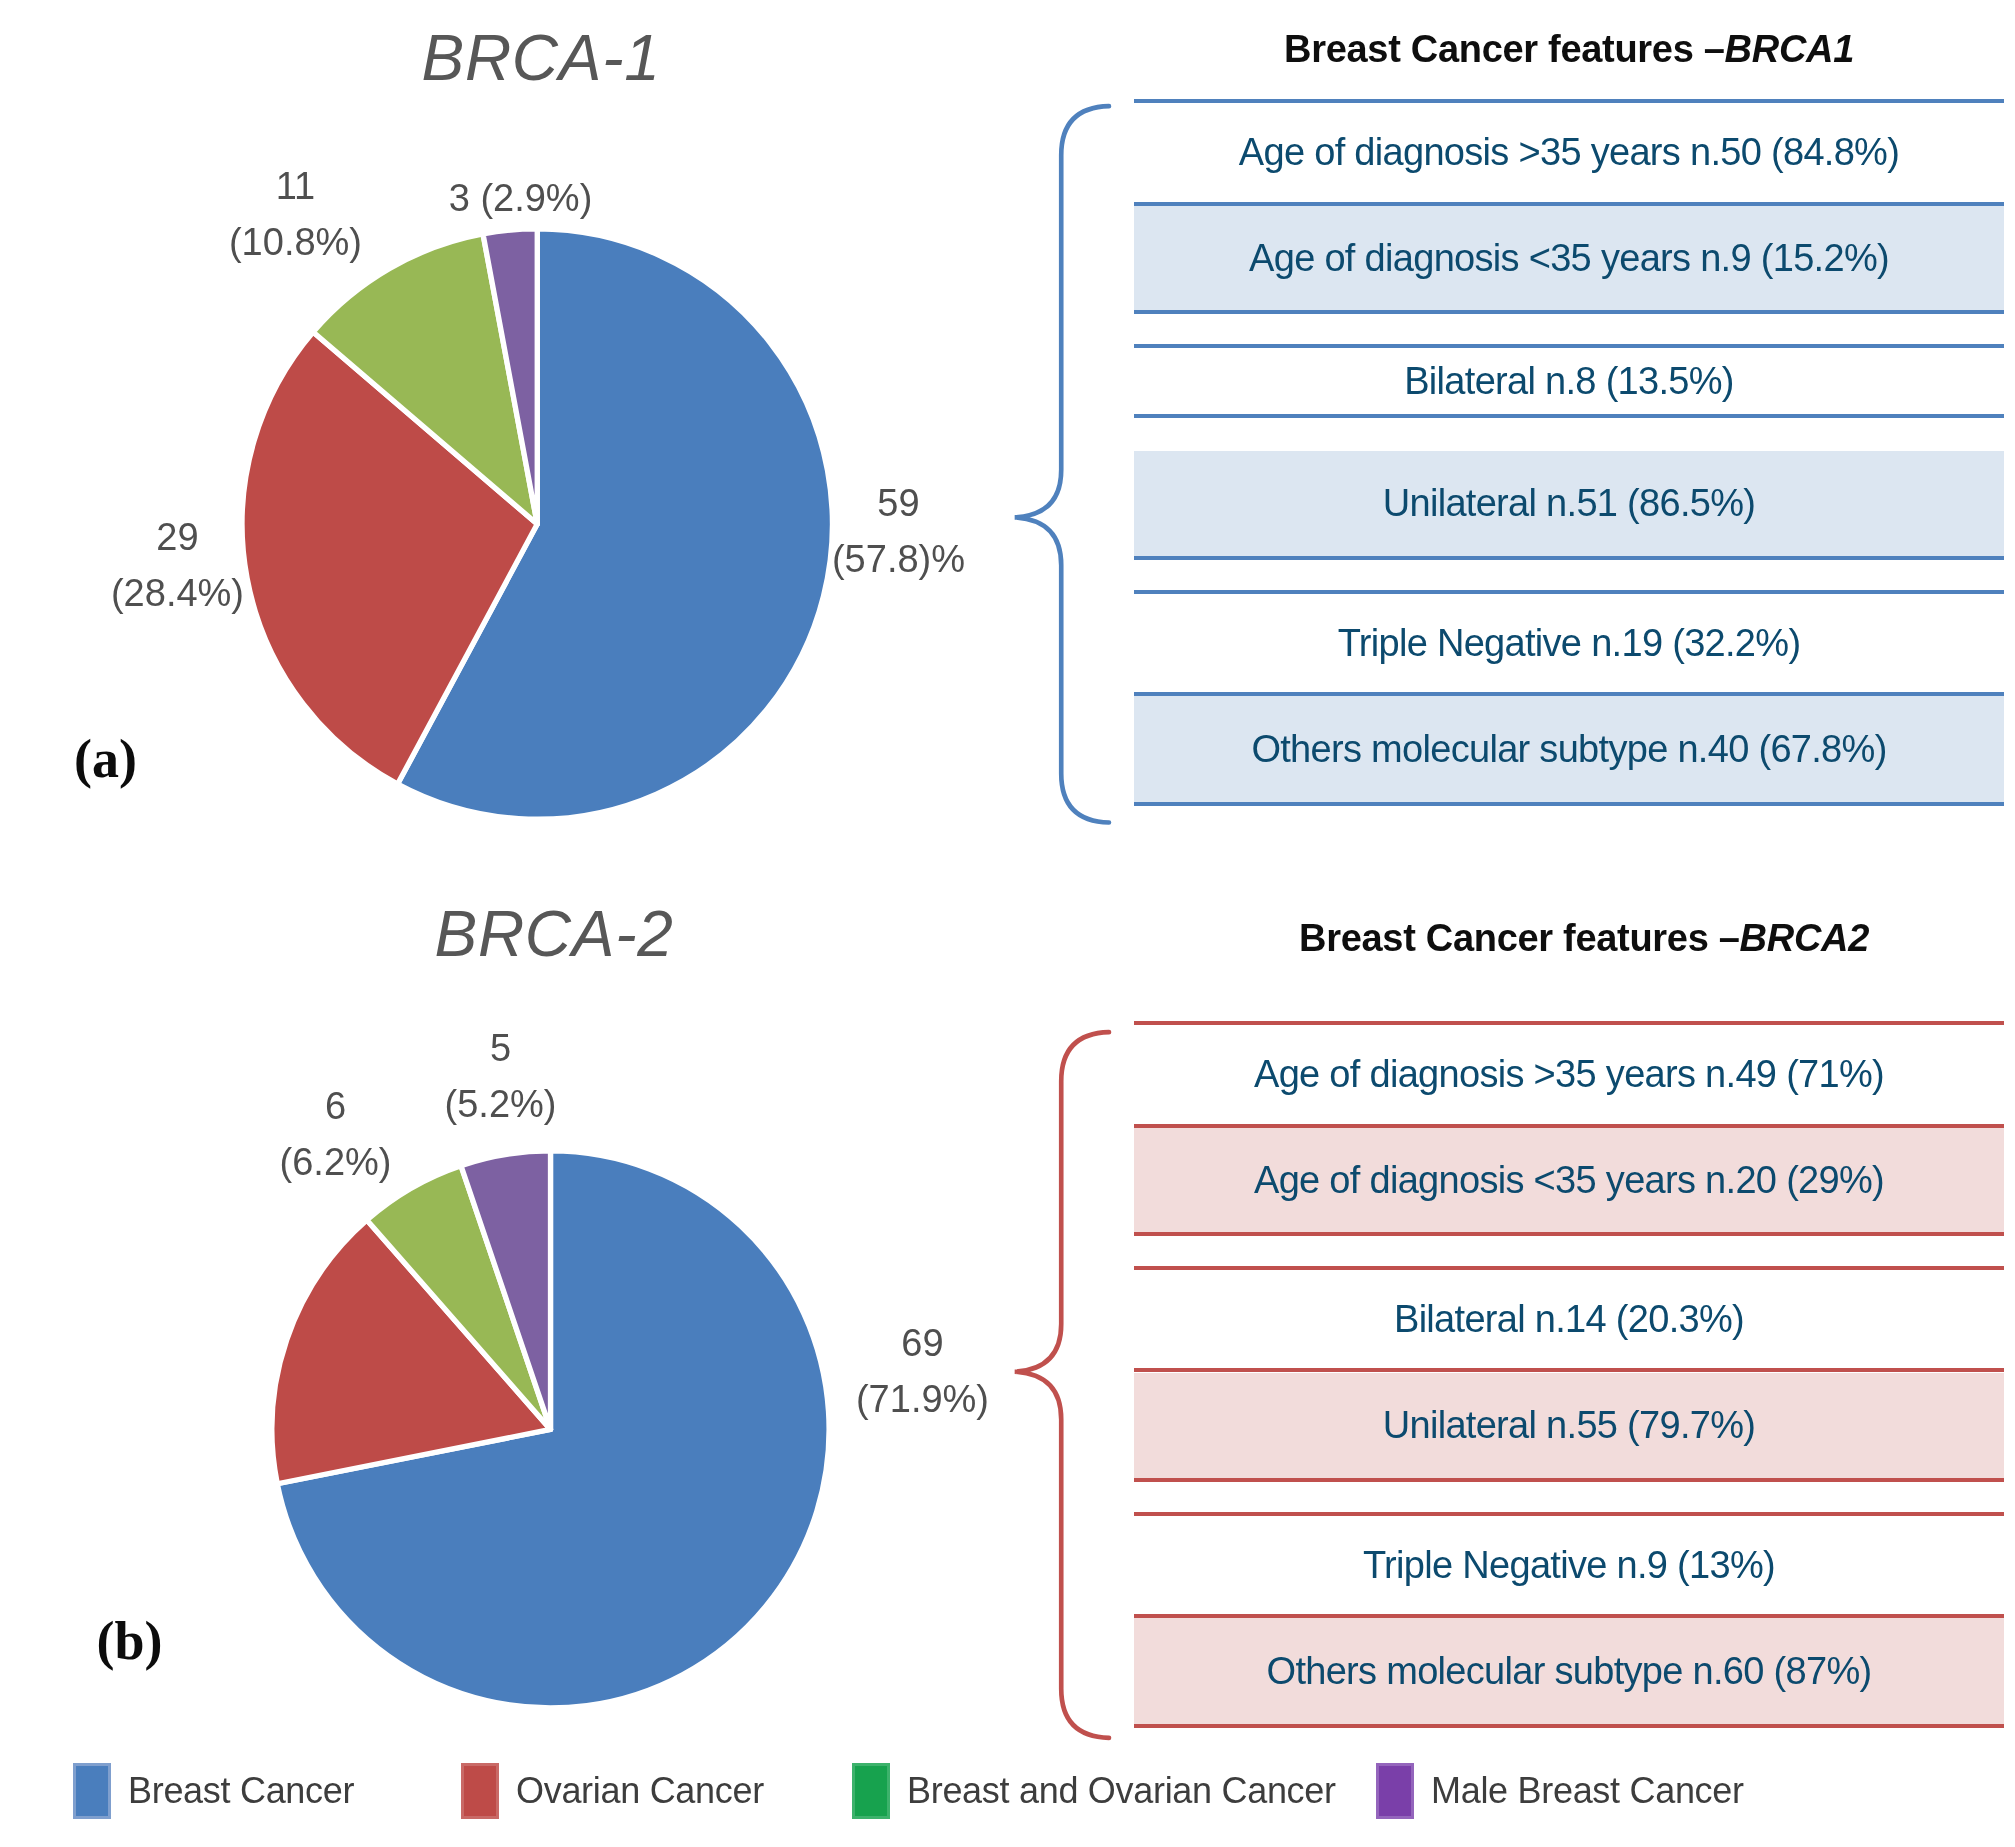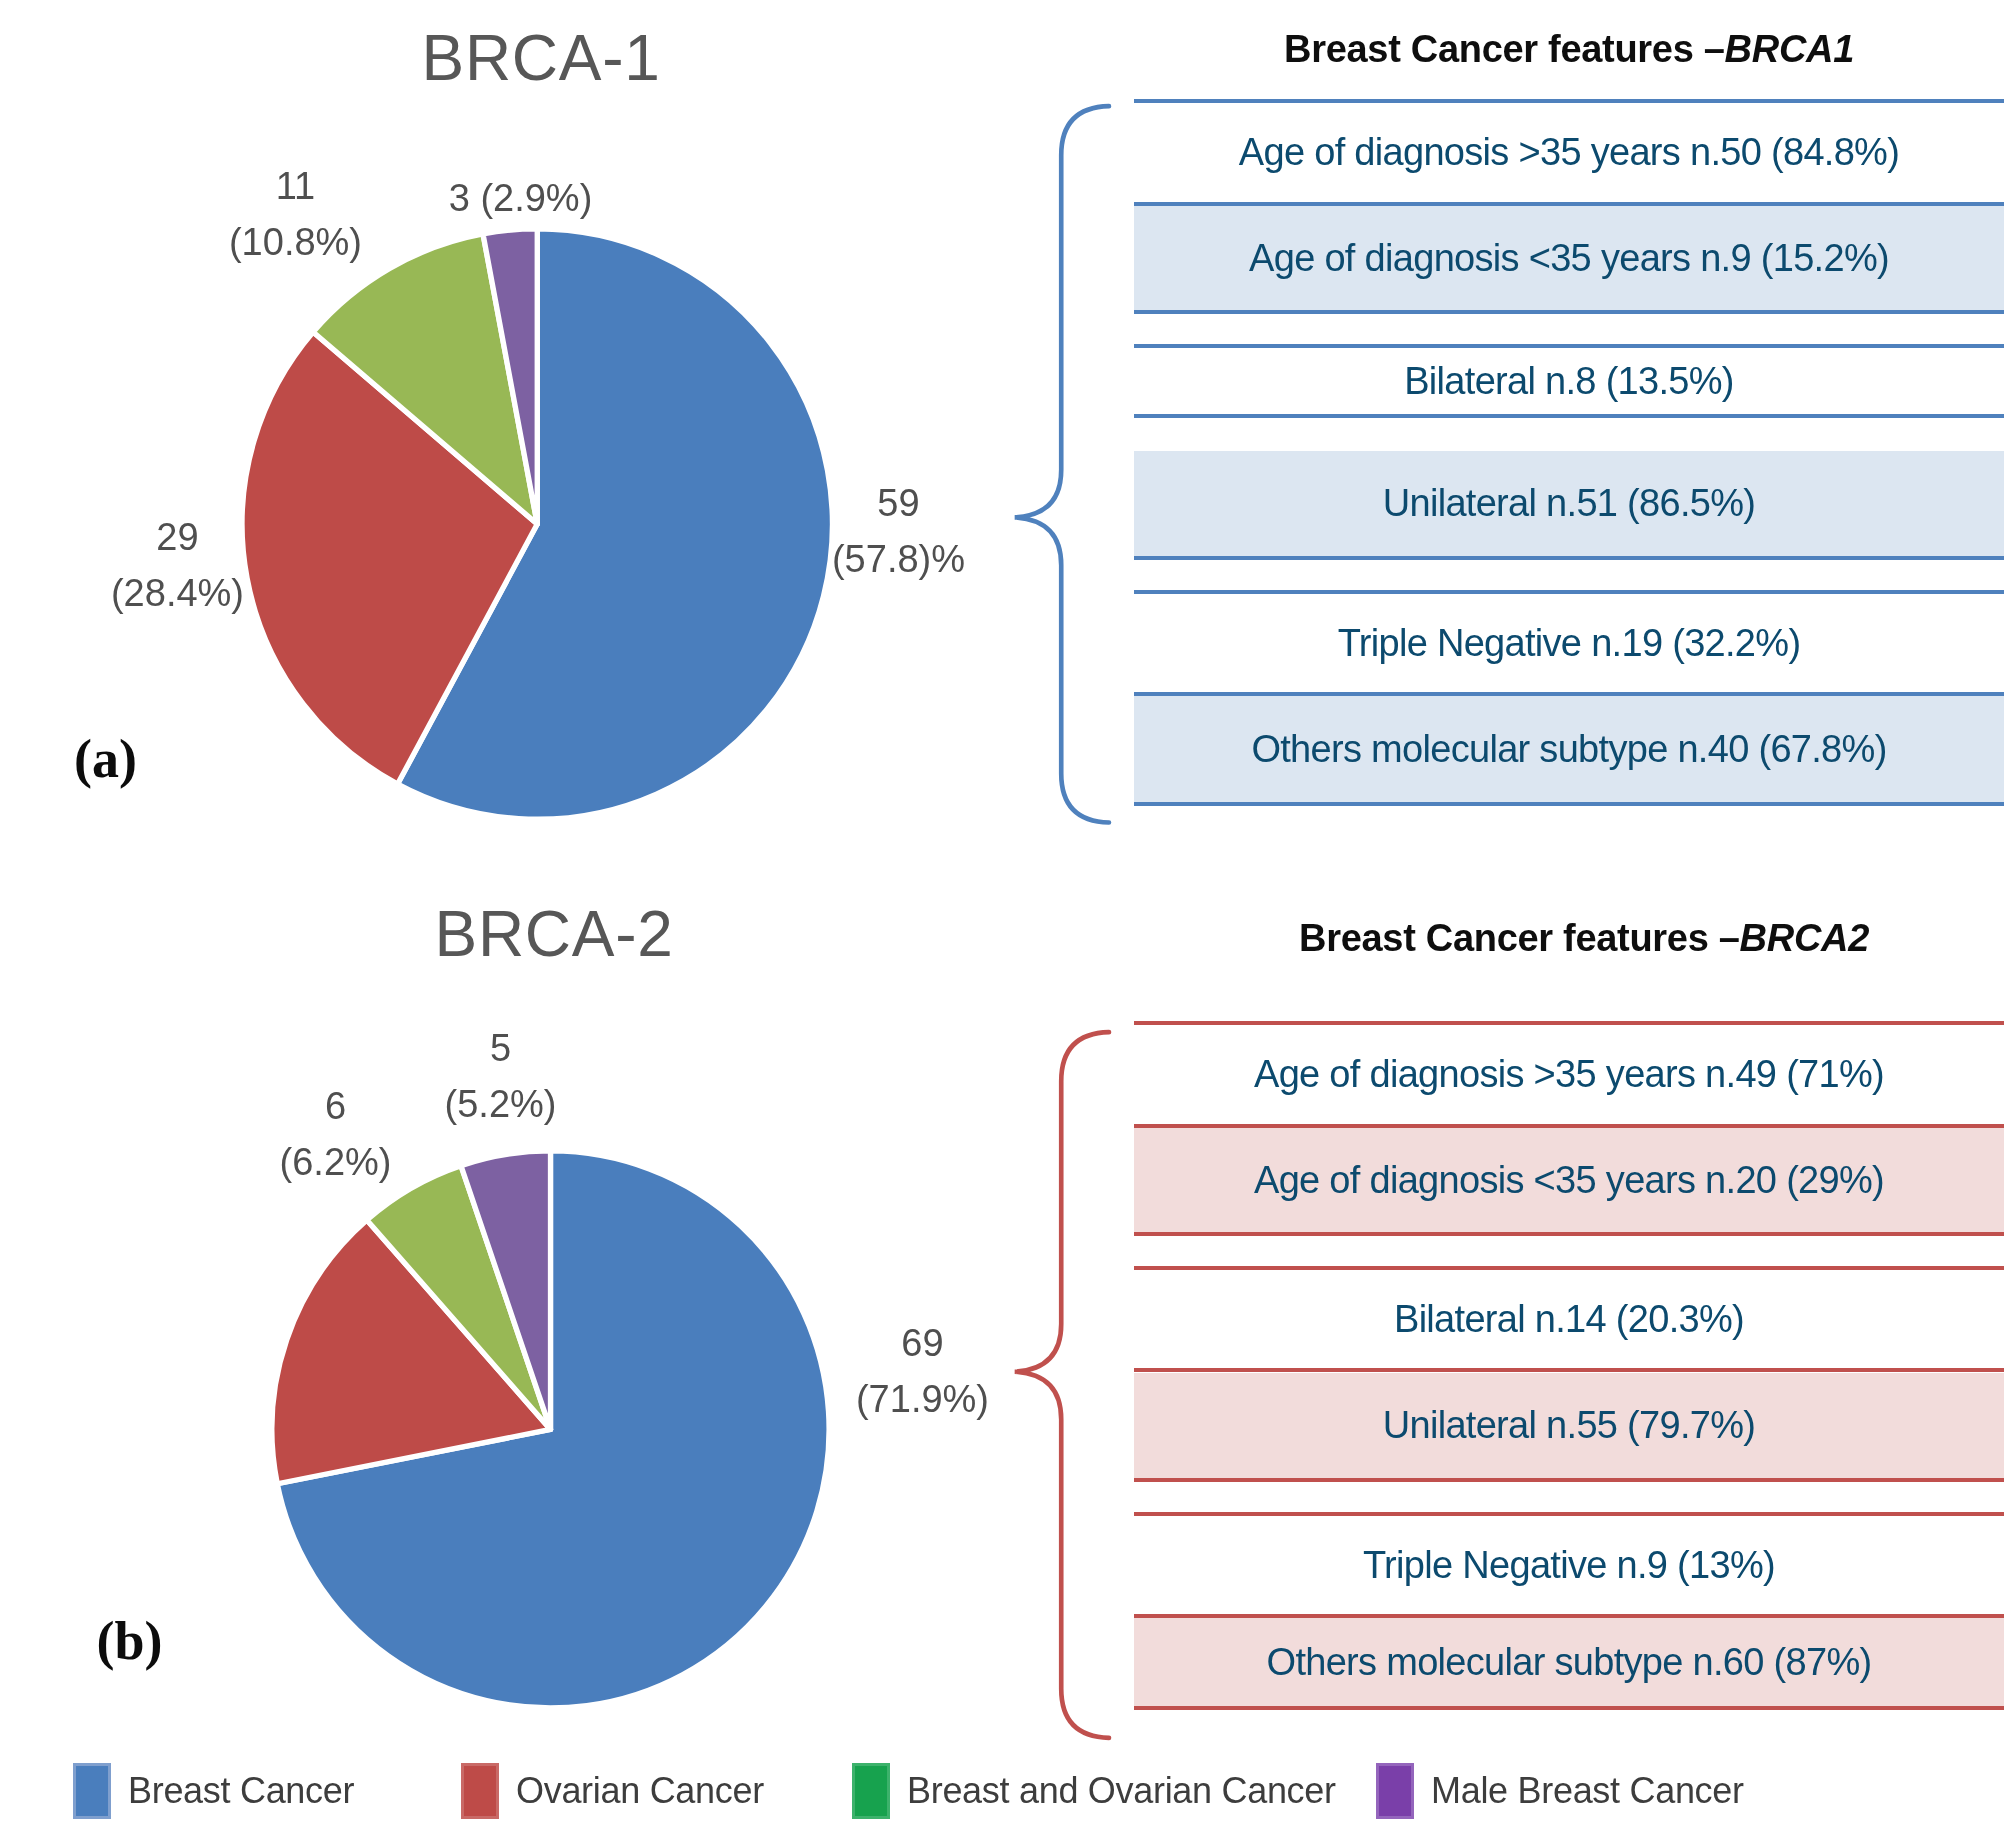--- a/index.html
+++ b/index.html
@@ -6,21 +6,21 @@
   #canvas{
     position:relative;
     width:2015px;height:1848px;
     background:#ffffff;
     font-family:"Liberation Sans", sans-serif;
     overflow:hidden;
   }
   .abs{position:absolute;}
   .pie-title{
     width:544px;text-align:center;
-    font-size:64px;color:#575757;
+    font-size:64px;font-style:italic;color:#575757;
     letter-spacing:0.7px;
   }
   .callout{
     width:279px;text-align:center;
     font-size:38px;line-height:56px;color:#4f4f4f;
   }
   .panel-letter{
     width:119px;text-align:center;
     font-family:"Liberation Serif", serif;
     font-weight:bold;font-size:54px;color:#0c0c0c;
@@ -126,21 +126,21 @@
   <div class="abs box-title" style="left:1149px;top:917px;">
     <span>Breast Cancer features –</span><i>BRCA2</i>
   </div>
 
   <div class="abs fbox" style="left:1134px;top:1021px;">
     <div class="frow first" style="top: 0px; height: 107px; border-color: rgb(192, 80, 77);">Age of diagnosis &gt;35 years n.49 (71%)</div>
     <div class="frow" style="top: 107px; height: 108px; background: rgb(242, 220, 219); border-color: rgb(192, 80, 77);">Age of diagnosis &lt;35 years n.20 (29%)</div>
     <div class="frow first" style="top: 245px; height: 106px; border-color: rgb(192, 80, 77);">Bilateral n.14 (20.3%)</div>
     <div class="frow" style="top: 352px; height: 109px; background: rgb(242, 220, 219); border-color: rgb(192, 80, 77);">Unilateral n.55 (79.7%)</div>
     <div class="frow first" style="top: 491px; height: 106px; border-color: rgb(192, 80, 77);">Triple Negative n.9 (13%)</div>
-    <div class="frow" style="top: 597px; height: 92px; background: rgb(242, 220, 219); border-color: rgb(192, 80, 77);">Others molecular subtype n.60 (87%)</div>
+    <div class="frow" style="top: 597px; height: 110px; background: rgb(242, 220, 219); border-color: rgb(192, 80, 77);">Others molecular subtype n.60 (87%)</div>
   </div>
 
   <div class="abs" style="left:0;top:1759px;width:2015px;height:73px;">
     <div class="legend-item abs" style="left:73px;top:4px;">
       <span class="legend-swatch" style="background: rgb(74, 126, 189); border-color: rgb(127, 159, 206);"></span>
       <span class="legend-label">Breast Cancer</span>
     </div>
     <div class="legend-item abs" style="left:461px;top:4px;">
       <span class="legend-swatch" style="background: rgb(190, 75, 72); border-color: rgb(201, 106, 103);"></span>
       <span class="legend-label">Ovarian Cancer</span>

